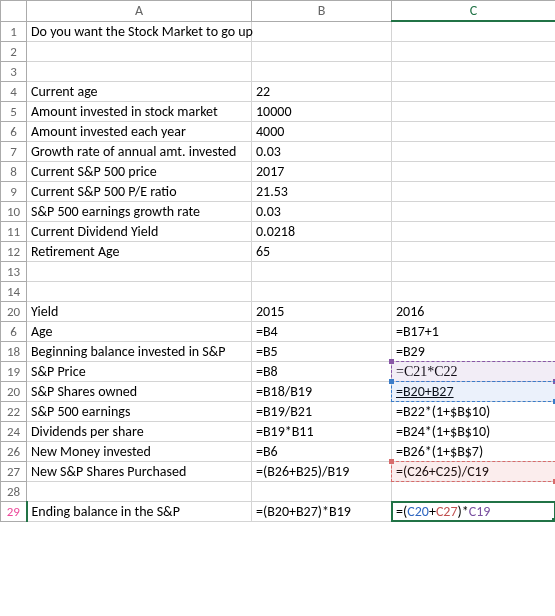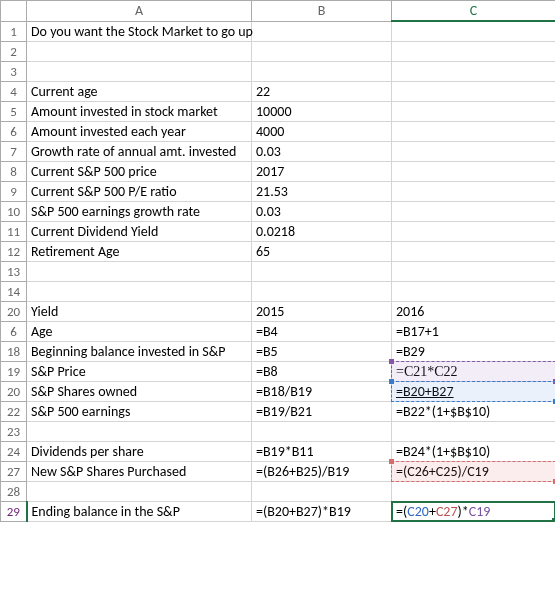--- a/index.html
+++ b/index.html
@@ -39,21 +39,21 @@
   .sheet td.row-head {
     background: #fff;
     color: #666;
     text-align: center;
     border-color: #ababab;
     font-size: 13px;
     width: 26px;
   }
   .sheet td.row-head.sel {
     background: #fff;
-    color: #701a75;
+    color: #ec4899;
     border-right: 2px solid #217346;
   }
   .sheet th.col-head.sel {
     background: #fff;
     color: #217346;
     border-bottom: 2px solid #217346;
   }
   col.rowhead { width: 26px; }
   col.colA { width: 225px; }
   col.colB { width: 140px; }
@@ -232,32 +232,32 @@
         <td>=B18/B19</td>
         <td style="position: relative; text-decoration: underline;">=B20+B27<div class="hl blue"></div></td>
       </tr>
       <tr>
         <td class="row-head">22</td>
         <td>S&amp;P 500 earnings</td>
         <td>=B19/B21</td>
         <td>=B22*(1+$B$10)</td>
       </tr>
       <tr>
-        <td class="row-head">23</td>
-        <td></td>
-        <td></td>
-        <td></td>
-      </tr>
-      <tr>
         <td class="row-head">24</td>
         <td>Dividends per share</td>
         <td>=B19*B11</td>
         <td>=B24*(1+$B$10)</td>
       </tr>
       <tr>
+        <td class="row-head">26</td>
+        <td>New Money invested</td>
+        <td>=B6</td>
+        <td>=B26*(1+$B$7)</td>
+      </tr>
+      <tr>
         <td class="row-head">27</td>
         <td>New S&amp;P Shares Purchased</td>
         <td>=(B26+B25)/B19</td>
         <td style="position: relative;">=(C26+C25)/C19<div class="hl red"></div></td>
       </tr>
       <tr>
         <td class="row-head">28</td>
         <td></td>
         <td></td>
         <td></td>

